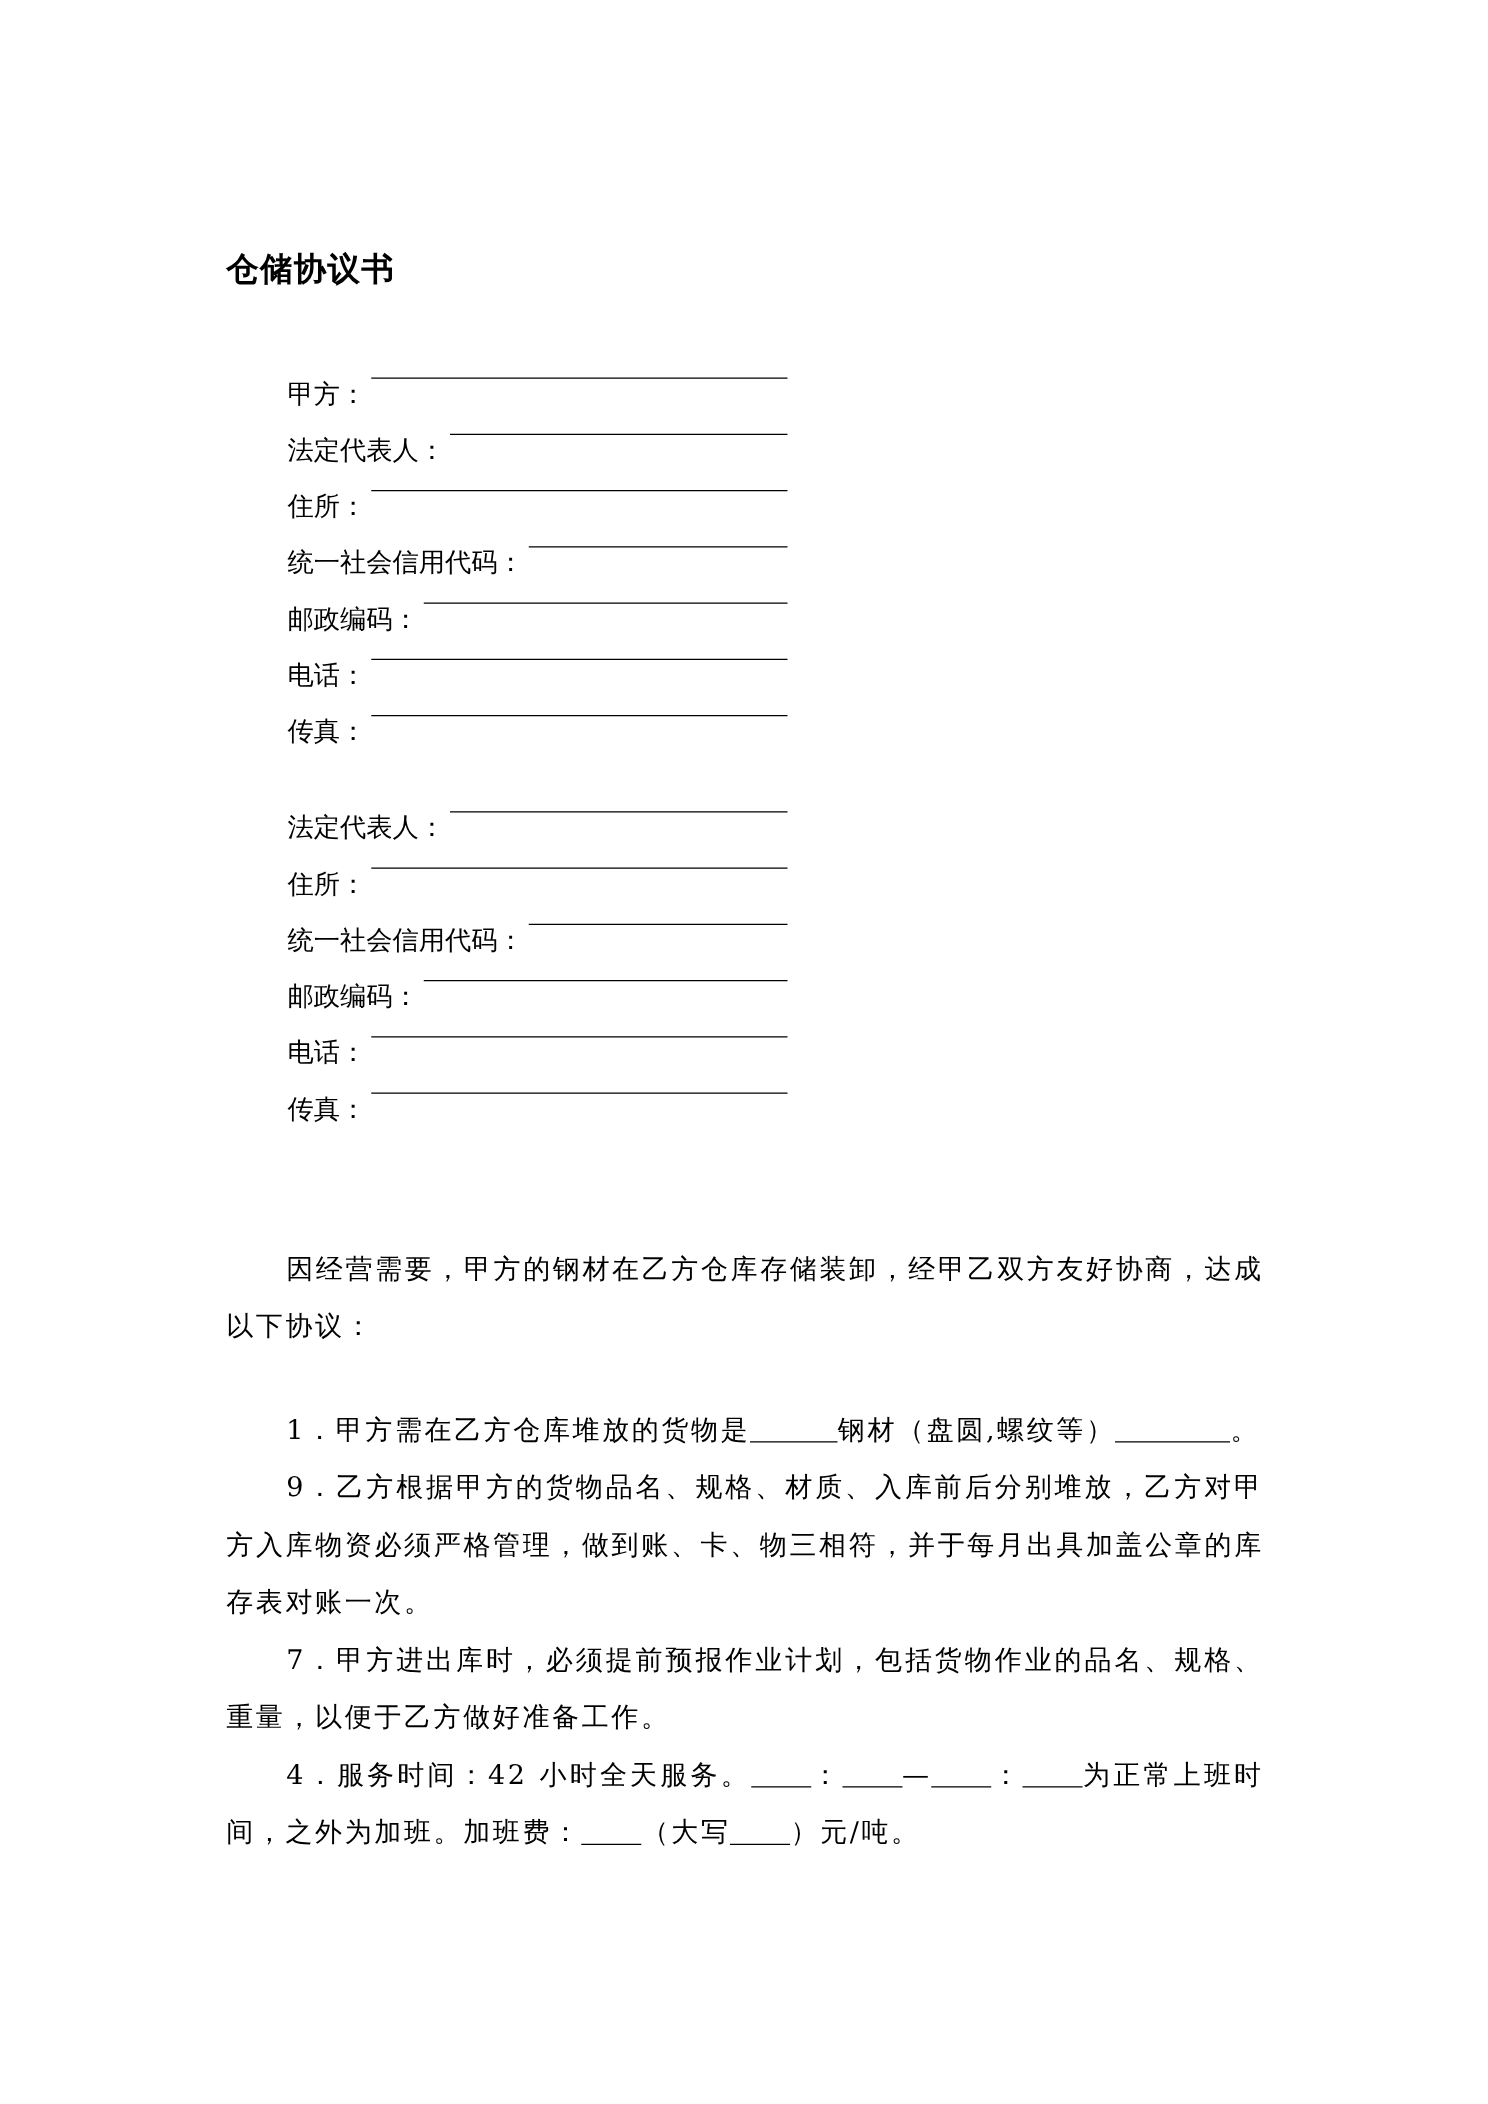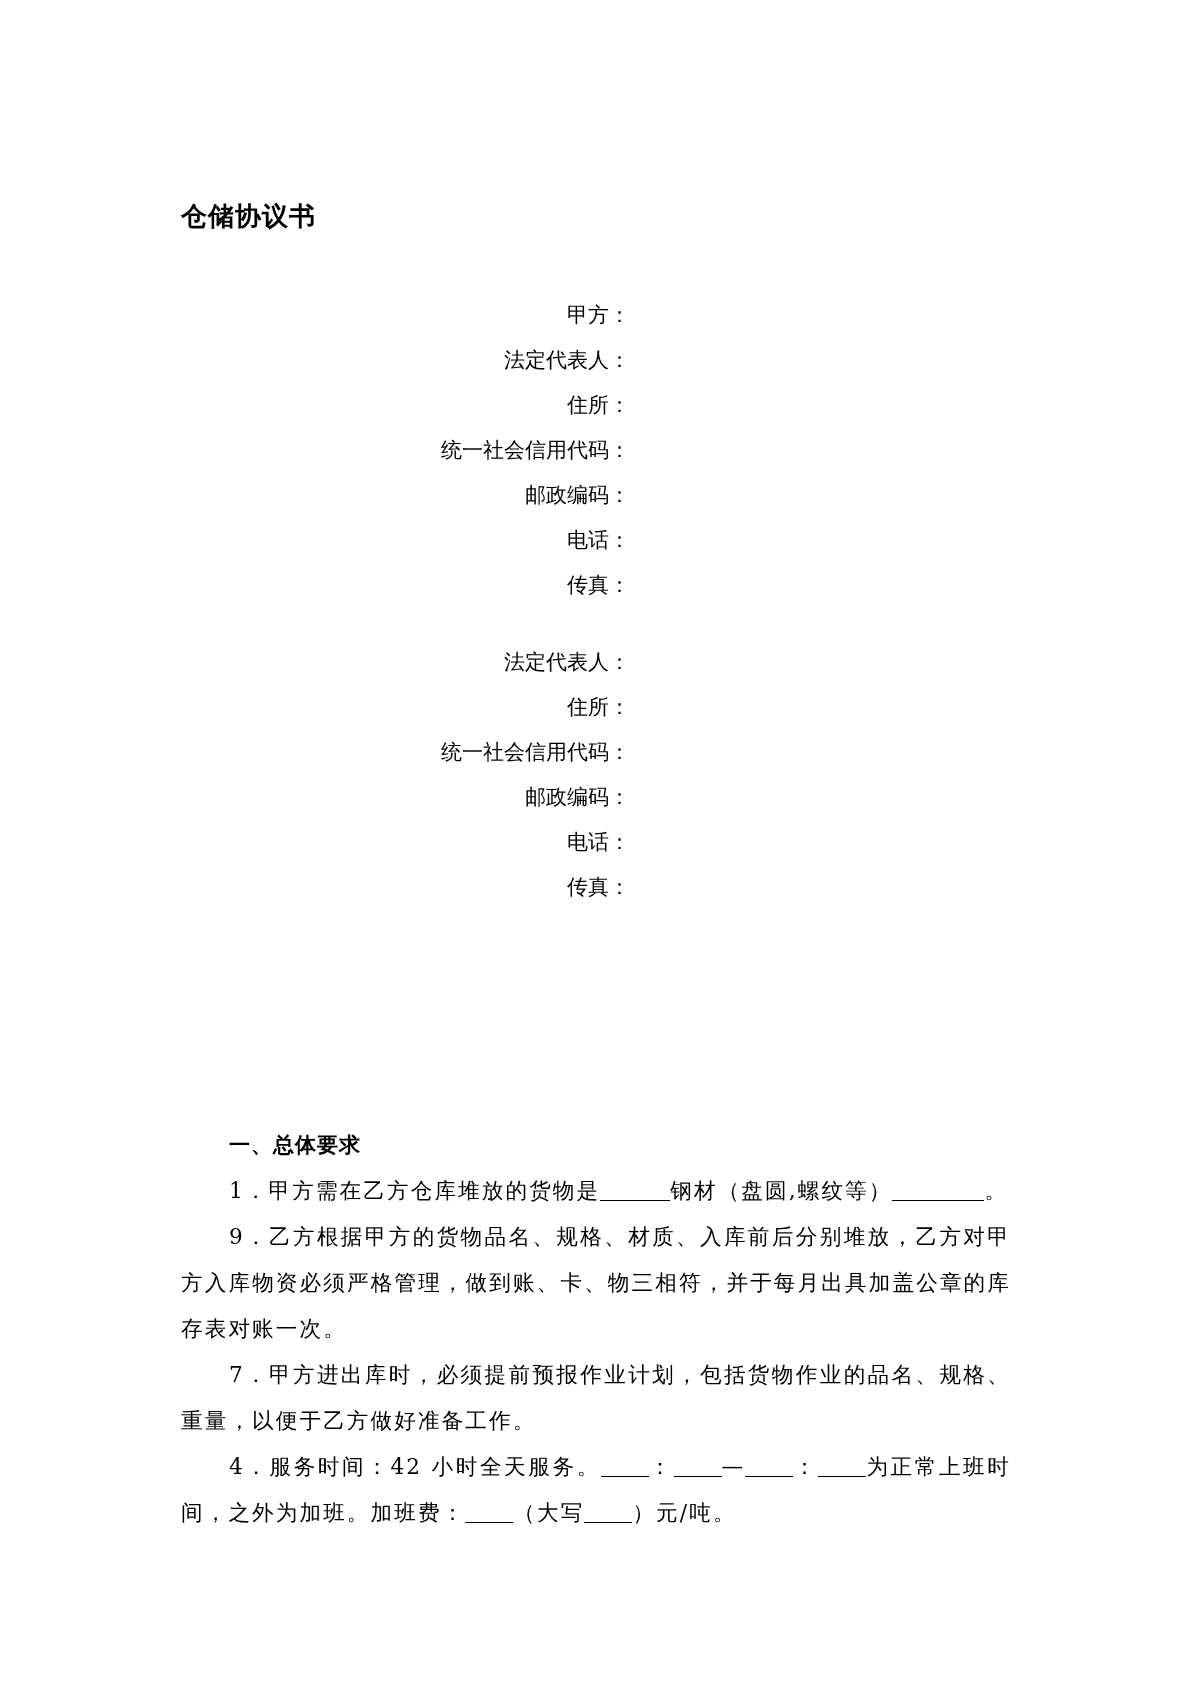--- a/index.html
+++ b/index.html
@@ -12,22 +12,22 @@
     .title {
       position: absolute; left: 181px; top: 196px;
       font-family: "DejaVu Sans", "Liberation Sans", sans-serif;
       font-weight: bold; font-size: 26px; line-height: 40px; letter-spacing: 1px;
       margin: 0;
     }
     .party { position: absolute; left: 230px; width: 400px; }
     .party-a { top: 302px; }
     .party-b { top: 649px; }
     .field {
-      height: 45px; display: flex; align-items: flex-end; box-sizing: border-box;
-      padding-bottom: 9px; font-size: 21px; line-height: 26px; white-space: nowrap; flex-direction: column;
+      height: 45px; display: flex; box-sizing: border-box;
+      padding-bottom: 9px; font-size: 21px; line-height: 26px; white-space: nowrap;
     }
     .field-label { flex: none; }
     .field-line {
       flex: 1 1 auto; height: 0; border-bottom: 1.6px solid #000;
       margin-left: 4px; margin-bottom: 2px; width: auto; max-width: 395px;
     }
     .body-text {
       position: absolute; left: 181px; width: 830px;
       font-size: 21.6px; line-height: 46px; letter-spacing: 2.1px;
     }
@@ -101,23 +101,25 @@
     <div class="field">
       <span class="field-label">电话：</span>
       <span class="field-line"></span>
     </div>
     <div class="field">
       <span class="field-label">传真：</span>
       <span class="field-line"></span>
     </div>
   </div>
 
+  <div class="body-text intro">
+    <p class="para">因经营需要，甲方的钢材在乙方仓库存储装卸，经甲乙双方友好协商，达成以下协议：</p>
+  </div>
 
   <div class="body-text section">
-    <h2 class="section-heading">一、总体要求</h2>
 
     <p class="para"><span>1．甲方需在乙方仓库堆放的货物是</span><span class="blank b6"></span><span>钢材（盘圆,螺纹等）</span><span class="blank b8"></span><span>。</span></p>
 
     <p class="para">9．乙方根据甲方的货物品名、规格、材质、入库前后分别堆放，乙方对甲方入库物资必须严格管理，做到账、卡、物三相符，并于每月出具加盖公章的库存表对账一次。</p>
 
     <p class="para">7．甲方进出库时，必须提前预报作业计划，包括货物作业的品名、规格、重量，以便于乙方做好准备工作。</p>
 
     <p class="para"><span>4．服务时间：42 小时全天服务。</span><span class="blank b4"></span><span>：</span><span class="blank b4"></span><span>—</span><span class="blank b4"></span><span>：</span><span class="blank b4"></span><span>为正常上班时间，之外为加班。加班费：</span><span class="blank b4"></span><span>（大写</span><span class="blank b4"></span><span>）元/吨。</span></p>
   </div>
 

